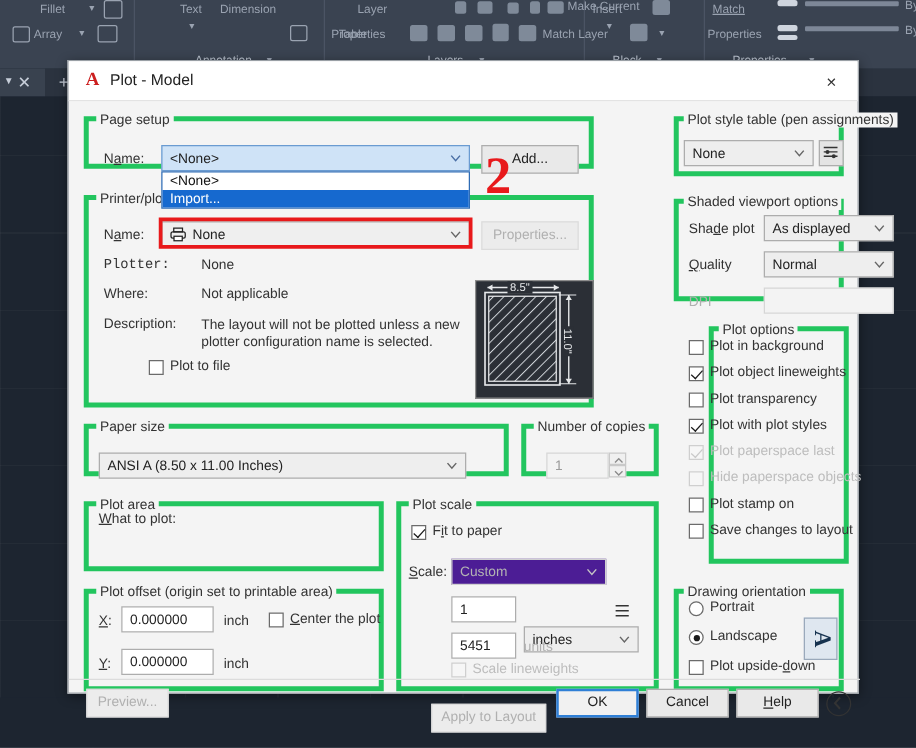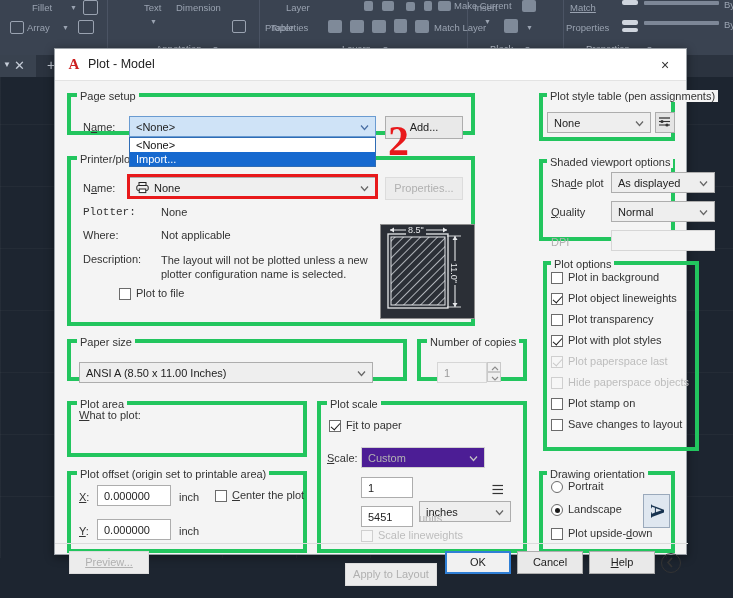--- a/index.html
+++ b/index.html
@@ -503,21 +503,21 @@
         <svg width="9" height="9" viewBox="0 0 9 9">
             <path d="M1 2.5 L4.5 6.5 L8 2.5" stroke="#666" stroke-width="1.2" fill="none"></path>
           </svg>
       </span>
     </div>
     <div class="lbl dim" style="left:496px;top:155px;">DPI</div>
     <div class="tinput disabled" style="left:556px;top:149px;width:104px;">
       <span class="tval"></span>
     </div>
 
-    <div class="group" style="left:488px;top:180px;width:156px;height:190px;">
+    <div class="group" style="left:512px;top:180px;width:112px;height:190px;">
       <div class="group-title" style="left:4px;">
         <span>Plot options</span>
       </div>
     </div>
     <div class="cbox" style="left:496px;top:190px;">
       <span class="box"></span>
       <span class="ctxt">Plot in background</span>
     </div>
     <div class="cbox" style="left:496px;top:211px;">
       <span class="box checked"></span>
@@ -564,21 +564,21 @@
     <div class="cbox" style="left:496px;top:446px;">
       <span class="box"></span>
       <span class="ctxt">Plot upside-<u>d</u>own</span>
     </div>
     <div class="orient-icon" style="left:588px;top:413px;width:27px;height:34px;">
       <span style="position:absolute;left:6px;top:5px;font-size:19px;font-weight:bold;color:#16324f;
                    transform:rotate(90deg);display:block;font-family:'Liberation Serif',serif;">A</span>
     </div>
 
     <div class="sep-line" style="left:0;top:462px;width:633px;"></div>
-    <div class="btn disabled" style="left:14px;top:470px;width:80px;text-decoration:underline;">
+    <div class="btn disabled" style="left:14px;top:470px;width:66px;">
       <span>Preview...</span>
     </div>
     <div class="btn disabled" style="left:290px;top:470px;width:92px;margin-top:12px;">
       <span>Apply to Layout</span>
     </div>
     <div class="btn default" style="left:390px;top:470px;width:66px;">
       <span>OK</span>
     </div>
     <div class="btn" style="left:462px;top:470px;width:66px;">
       <span>Cancel</span>

